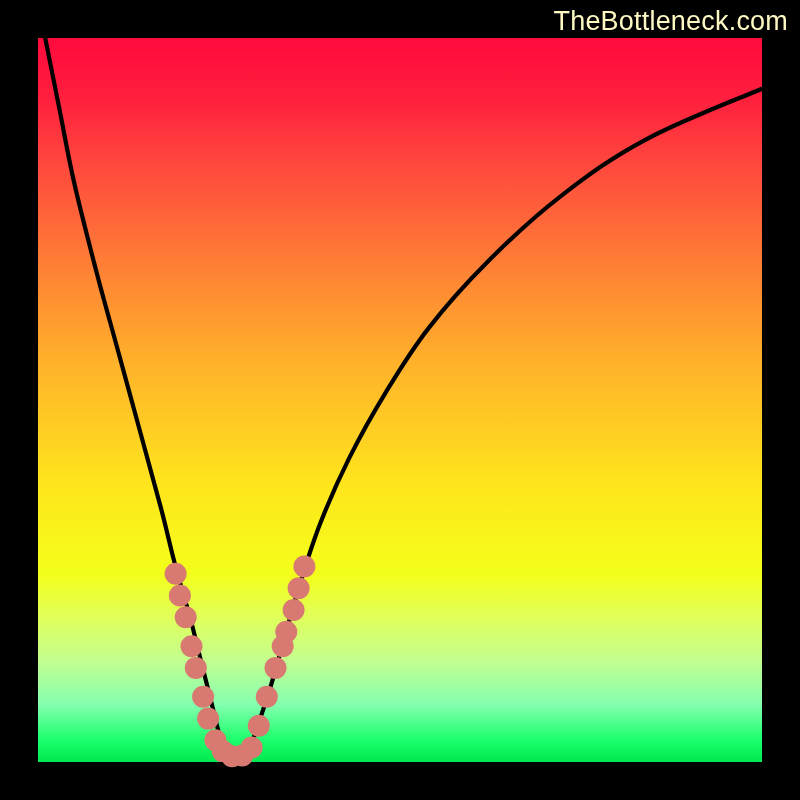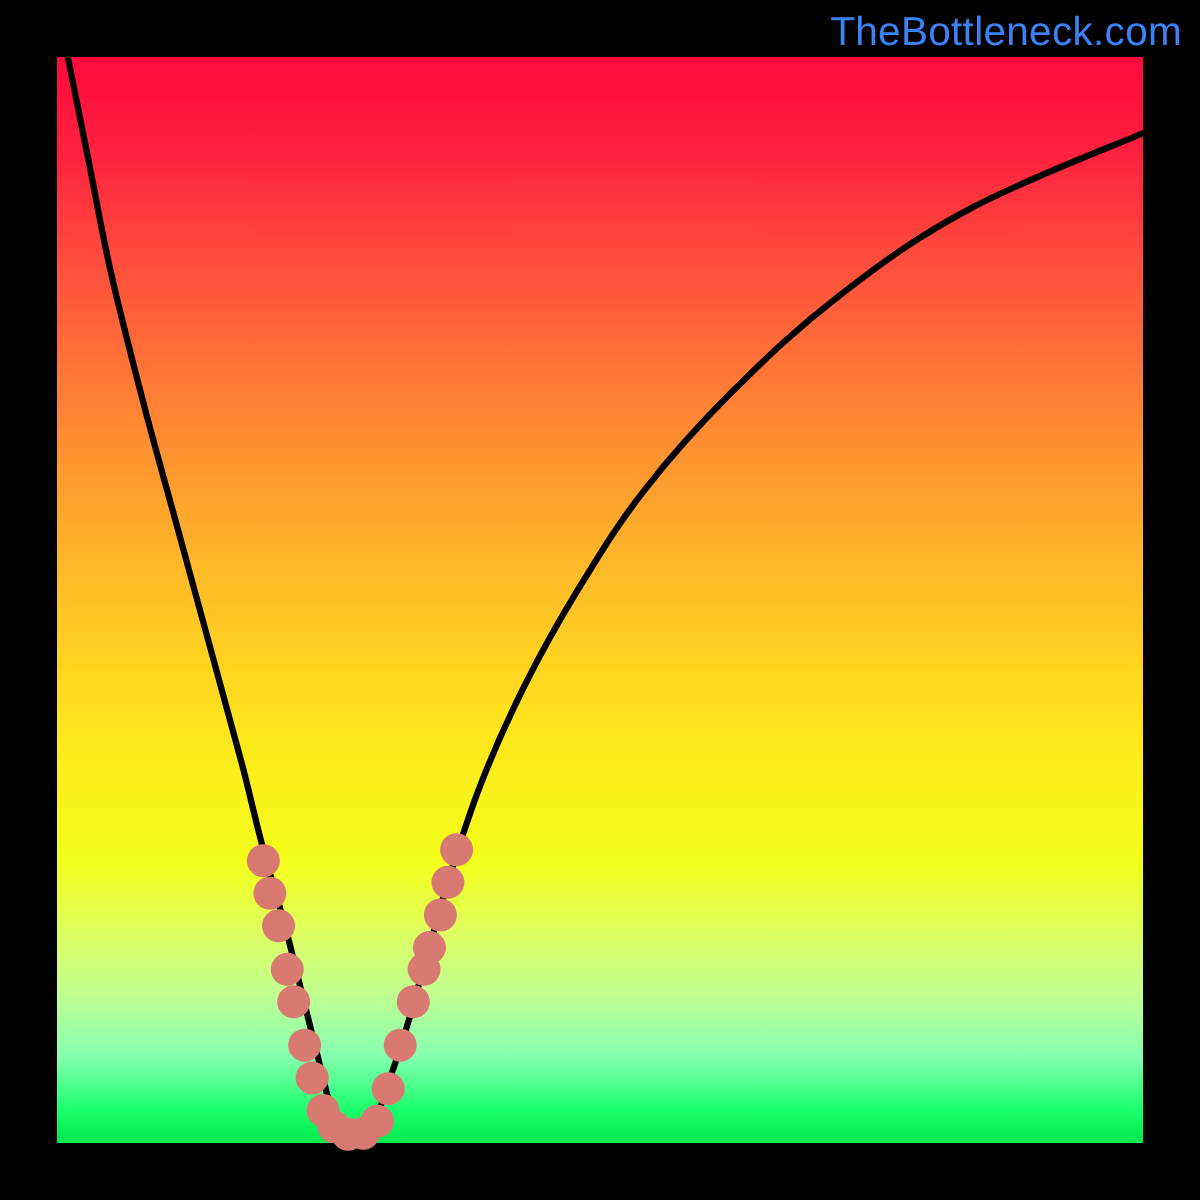--- a/index.html
+++ b/index.html
@@ -36,21 +36,21 @@
       #e0ff5a 80%,
       #c3ff90 86%,
       #86ffb0 92%,
       #1aff6b 97%,
       #00e84e 100%);
   }
   .watermark {
     position: absolute;
     top: 6px;
     right: 12px;
-    color: #3b82f6;
+    color: #fef9c3;
     font-size: 27px;
     letter-spacing: 0.2px;
     font-weight: 400;
   }
   svg.curve {
     position: absolute;
     left: 0;
     top: 0;
     width: 724px;
     height: 724px;

